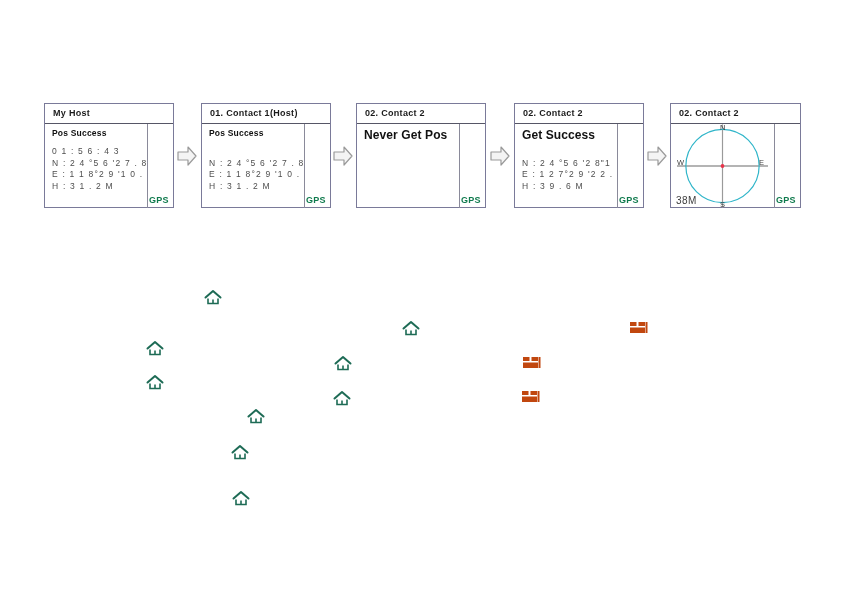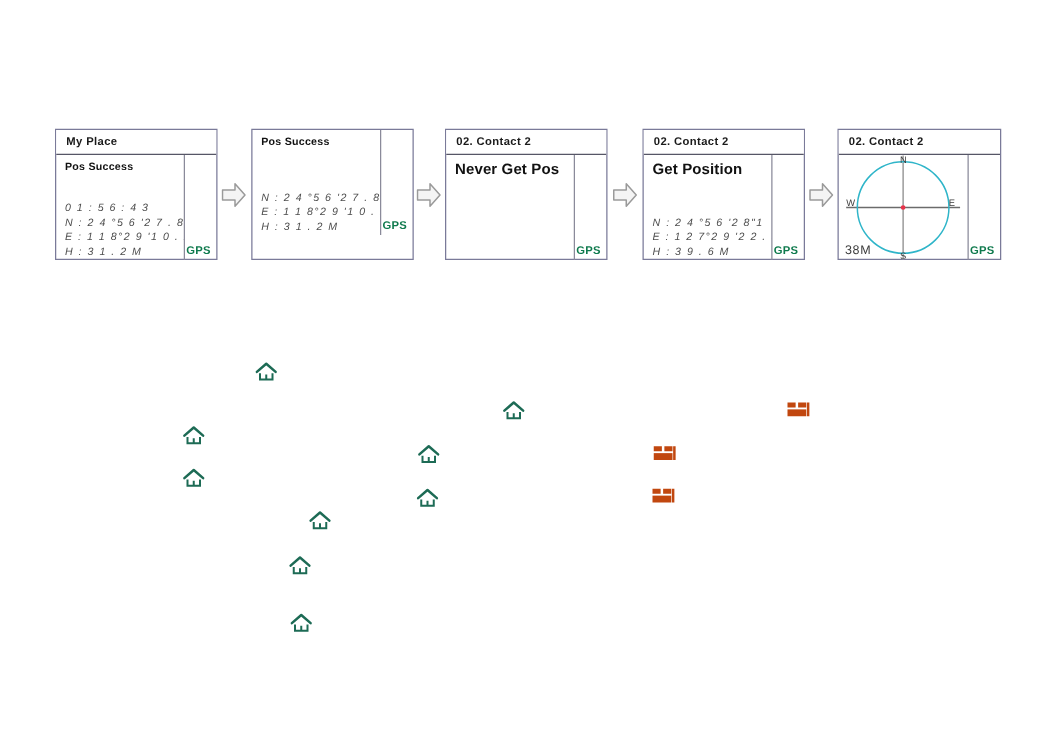--- a/index.html
+++ b/index.html
@@ -94,23 +94,22 @@
   }
   .status-line.big {
     font-size: 12px;
     font-weight: bold;
     letter-spacing: 0.1px;
   }
 
   .coord-block {
     position: absolute;
     left: 7px;
-    bottom: 1px;
+    bottom: 16px;
     width: 100px;
-    font-style: italic;
   }
   .coord-line {
     font-size: 8.5px;
     color: #4e4e4e;
     letter-spacing: 1.2px;
     white-space: nowrap;
     line-height: 11.5px;
     font-family: "Liberation Sans", sans-serif;
   }
 
@@ -156,38 +155,39 @@
   }
   .map-icon.house { width: 20px; height: 18px; }
   .map-icon.hotel { width: 20px; height: 14px; }
 </style>
 </head>
 <body>
 
 <div id="panel-flow">
 
   <div class="screen-panel p1">
-    <div class="panel-title">My Place</div>
+    <div class="panel-title">My Host</div>
     <div class="panel-body">
       <div class="panel-main">
         <div class="status-line">Pos Success</div>
         <div class="coord-block">
           <div class="coord-line">0 1 : 5 6 : 4 3</div>
           <div class="coord-line">N : 2 4 °5 6 '2 7 . 8"</div>
           <div class="coord-line">E : 1 1 8°2 9 '1 0 . 2"</div>
           <div class="coord-line">H : 3 1 . 2 M</div>
         </div>
       </div>
       <div class="panel-side">
         <div class="gps-label">GPS</div>
       </div>
     </div>
   </div>
 
   <div class="screen-panel p2">
+    <div class="panel-title">01. Contact 1(Host)</div>
     <div class="panel-body">
       <div class="panel-main">
         <div class="status-line">Pos Success</div>
         <div class="coord-block">
           <div class="coord-line">N : 2 4 °5 6 '2 7 . 8"</div>
           <div class="coord-line">E : 1 1 8°2 9 '1 0 . 2"</div>
           <div class="coord-line">H : 3 1 . 2 M</div>
         </div>
       </div>
       <div class="panel-side">
@@ -205,21 +205,21 @@
       <div class="panel-side">
         <div class="gps-label">GPS</div>
       </div>
     </div>
   </div>
 
   <div class="screen-panel p4">
     <div class="panel-title">02. Contact 2</div>
     <div class="panel-body">
       <div class="panel-main">
-        <div class="status-line big">Get Position</div>
+        <div class="status-line big">Get Success</div>
         <div class="coord-block">
           <div class="coord-line">N : 2 4 °5 6 '2 8"1</div>
           <div class="coord-line">E : 1 2 7°2 9 '2 2 . 3"</div>
           <div class="coord-line">H : 3 9 . 6 M</div>
         </div>
       </div>
       <div class="panel-side">
         <div class="gps-label">GPS</div>
       </div>
     </div>

